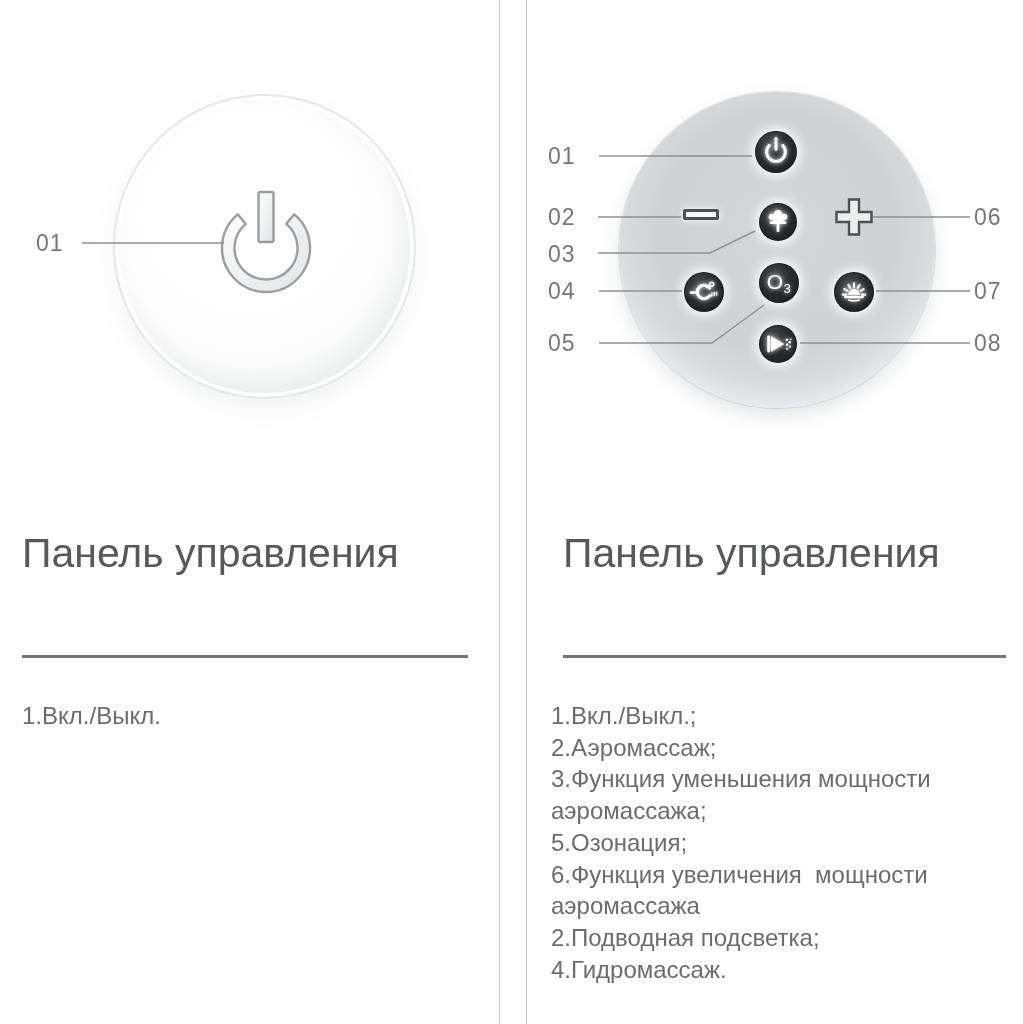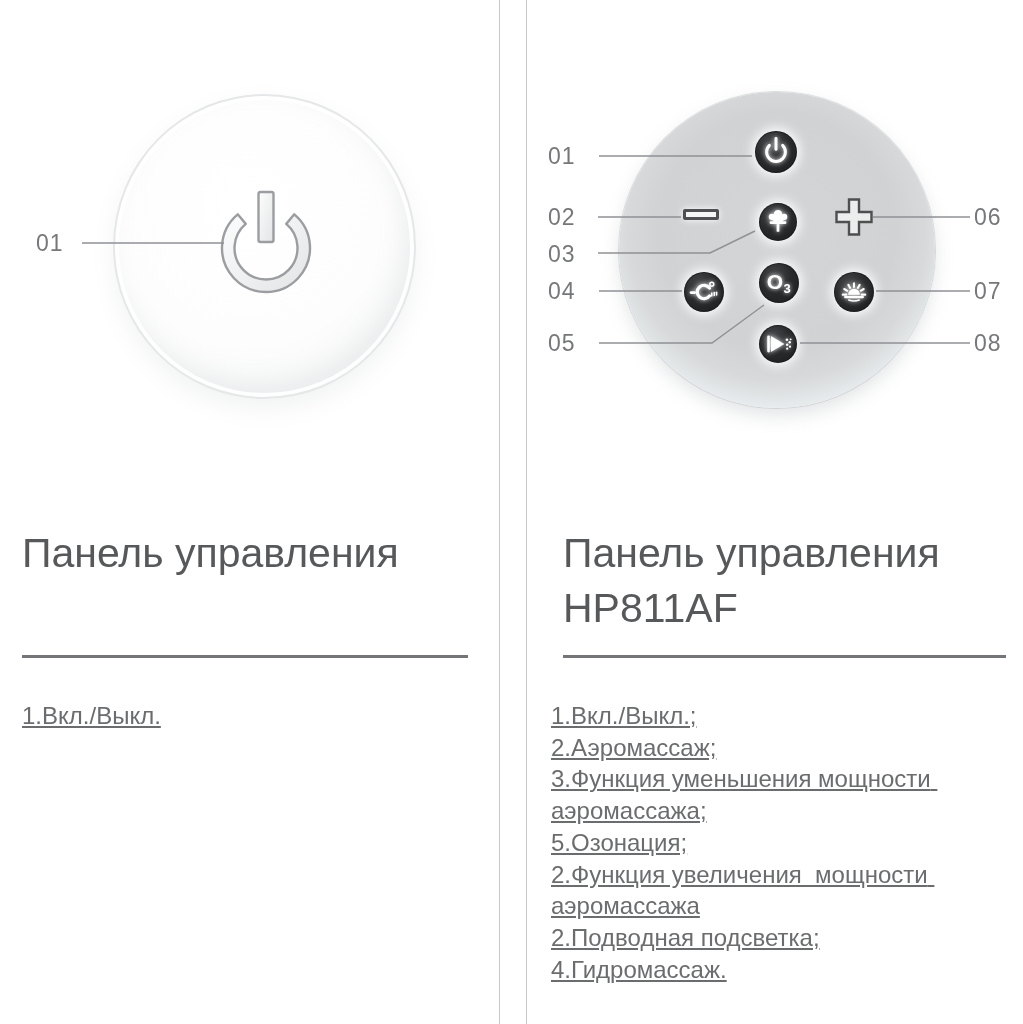--- a/index.html
+++ b/index.html
@@ -36,38 +36,38 @@
     display:flex; align-items:center; justify-content:center;
   }
   .btn svg { filter:drop-shadow(0 0 2.5px rgba(255,255,255,0.9)); }
   .minus-bar {
     position:absolute; left:683px; top:209px; width:36px; height:11px;
     background:#f4f6f6; border:3px solid #4e4f51; border-radius:2px;
     box-shadow:0 0 7px rgba(255,255,255,0.95);
   }
   .plus-sign { position:absolute; left:834px; top:197px; }
 
-  .o3-text { color:#fff; font-weight:bold; line-height:1;
+  .o3-text { color:#fff; font-weight:normal; line-height:1;
              text-shadow:0 0 4px rgba(255,255,255,0.95); letter-spacing:0.5px; }
   .o3-main { font-size:21px; }
   .o3-sub  { font-size:13px; vertical-align:-4px; }
 
   
   .callout {
     position:absolute; width:44px; font-size:23px; color:#76777a;
     letter-spacing:1px; line-height:28px;
   }
   .callout.r { text-align:left; }
   .leaders { position:absolute; left:0; top:0; z-index:6; pointer-events:none; }
 
   
   .title { position:absolute; font-size:41px; font-weight:normal; color:#57585a; line-height:55px; }
   .divider { position:absolute; height:2.5px; background:#747578; }
   .legend { position:absolute; font-size:24px; color:#6b6c6e; line-height:31.7px; }
-  .legend-line { white-space:pre-wrap;text-decoration:underline; }
+  .legend-line { white-space:pre-wrap; }
 </style>
 </head>
 <body>
 
 <div class="vline" style="left:499px"></div>
 <div class="vline" style="left:526px"></div>
 
 <div class="disc-left"></div>
 
 <svg class="power-etched" width="120" height="130" viewBox="-60 -66 120 130">
@@ -187,24 +187,23 @@
 <div class="title" style="left:22px; top:526px">
   <div>Панель управления</div>
 </div>
 <div class="divider" style="left:22px; top:655px; width:446px"></div>
 <div class="legend" style="left:22px; top:700px; width:460px">
   <div class="legend-line">1.Вкл./Выкл.</div>
 </div>
 
 <div class="title" style="left:563px; top:526px">
   <div>Панель управления</div>
-  <div>HP811AF</div>
 </div>
 <div class="divider" style="left:563px; top:655px; width:443px"></div>
 <div class="legend" style="left:551px; top:700px; width:452px">
   <div class="legend-line">1.Вкл./Выкл.;</div>
   <div class="legend-line">2.Аэромассаж;</div>
   <div class="legend-line">3.Функция уменьшения мощности аэромассажа;</div>
   <div class="legend-line">5.Озонация;</div>
-  <div class="legend-line">2.Функция увеличения  мощности аэромассажа</div>
+  <div class="legend-line">6.Функция увеличения  мощности аэромассажа</div>
   <div class="legend-line">2.Подводная подсветка;</div>
   <div class="legend-line">4.Гидромассаж.</div>
 </div>
 
 </body></html>

